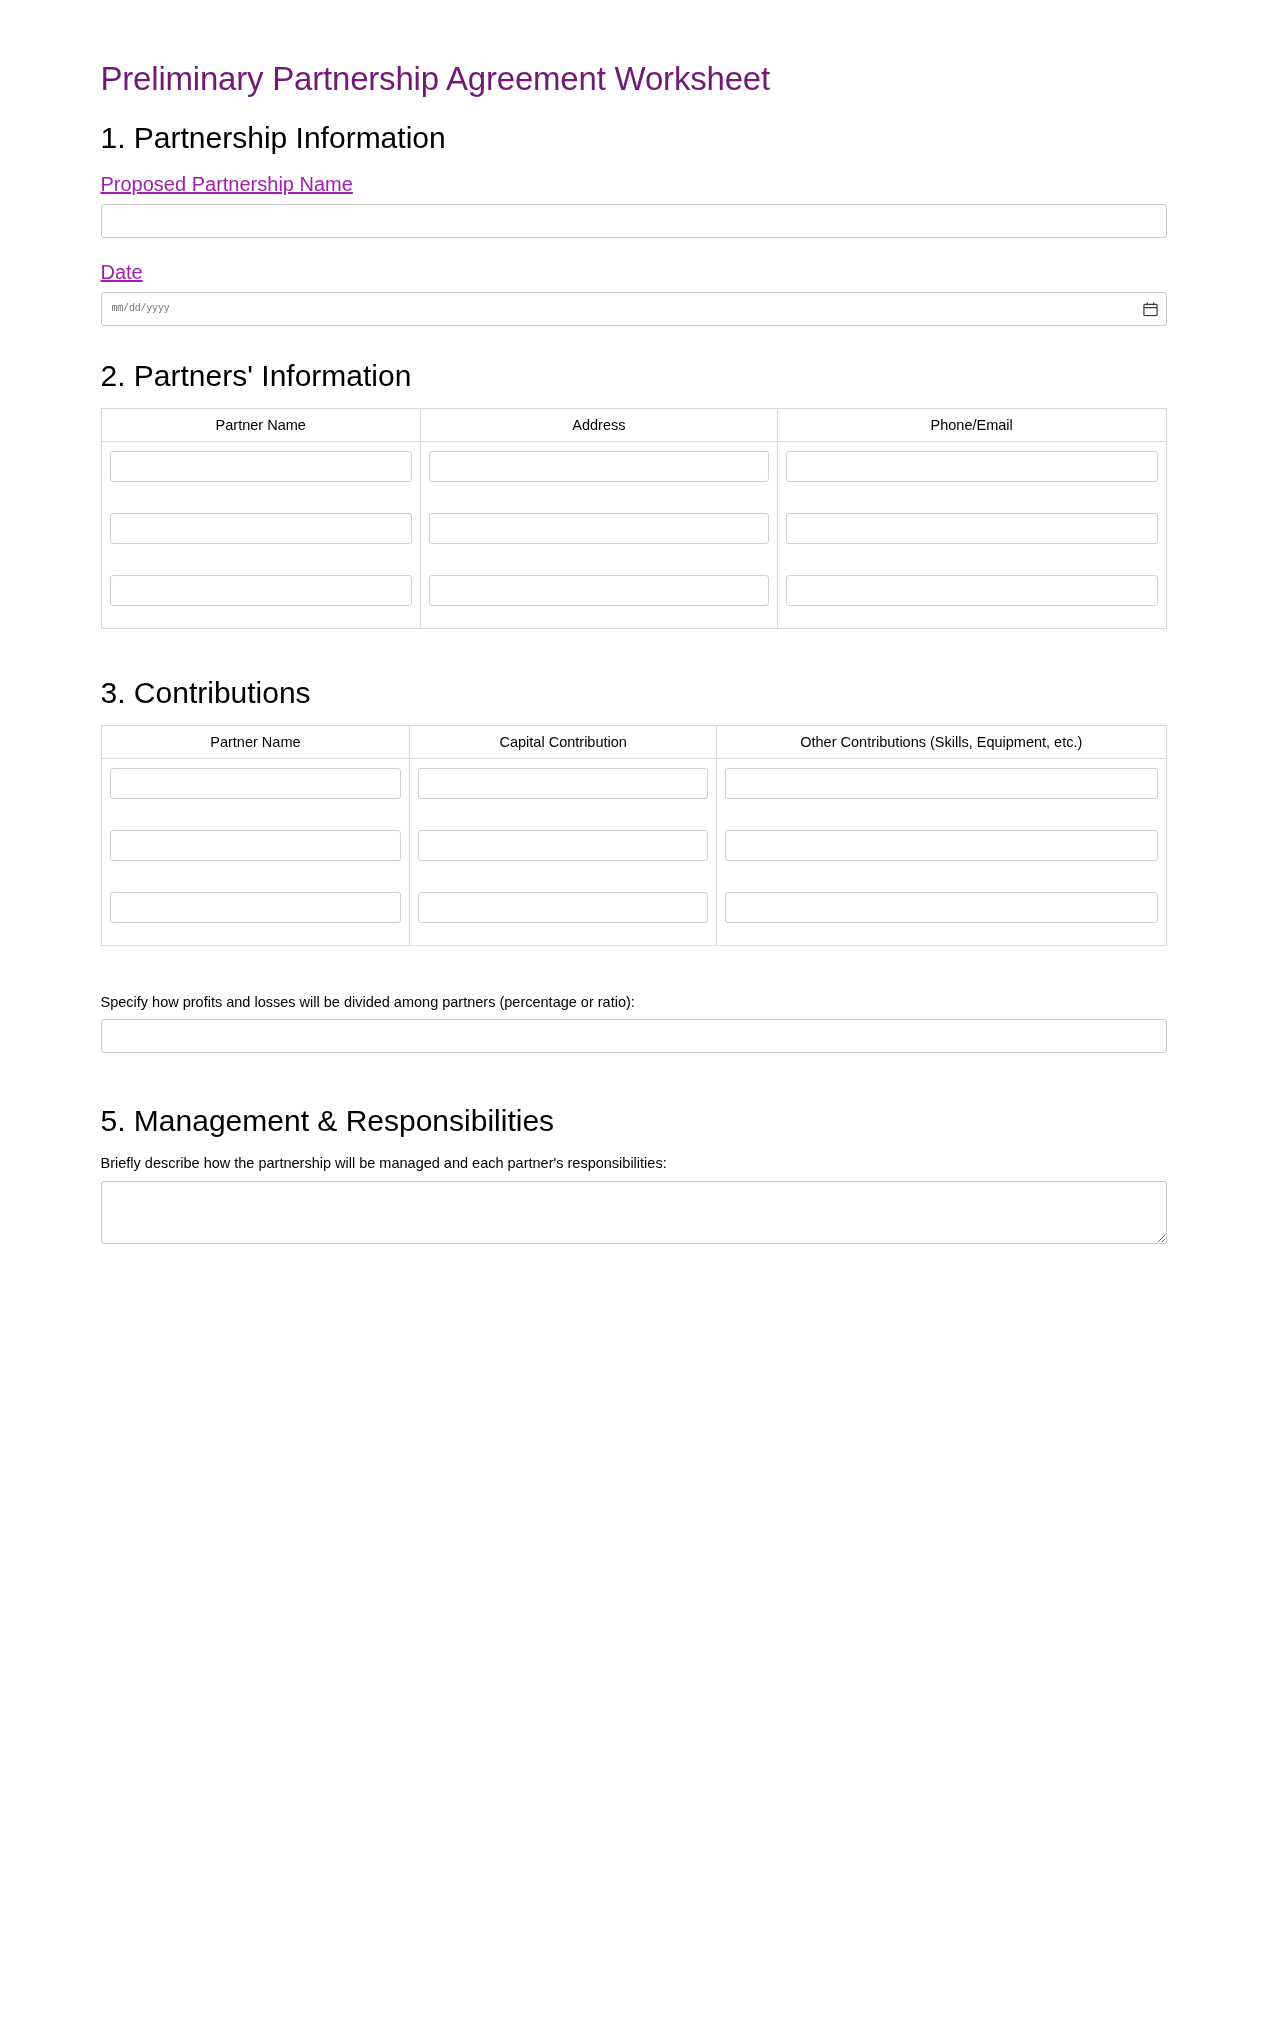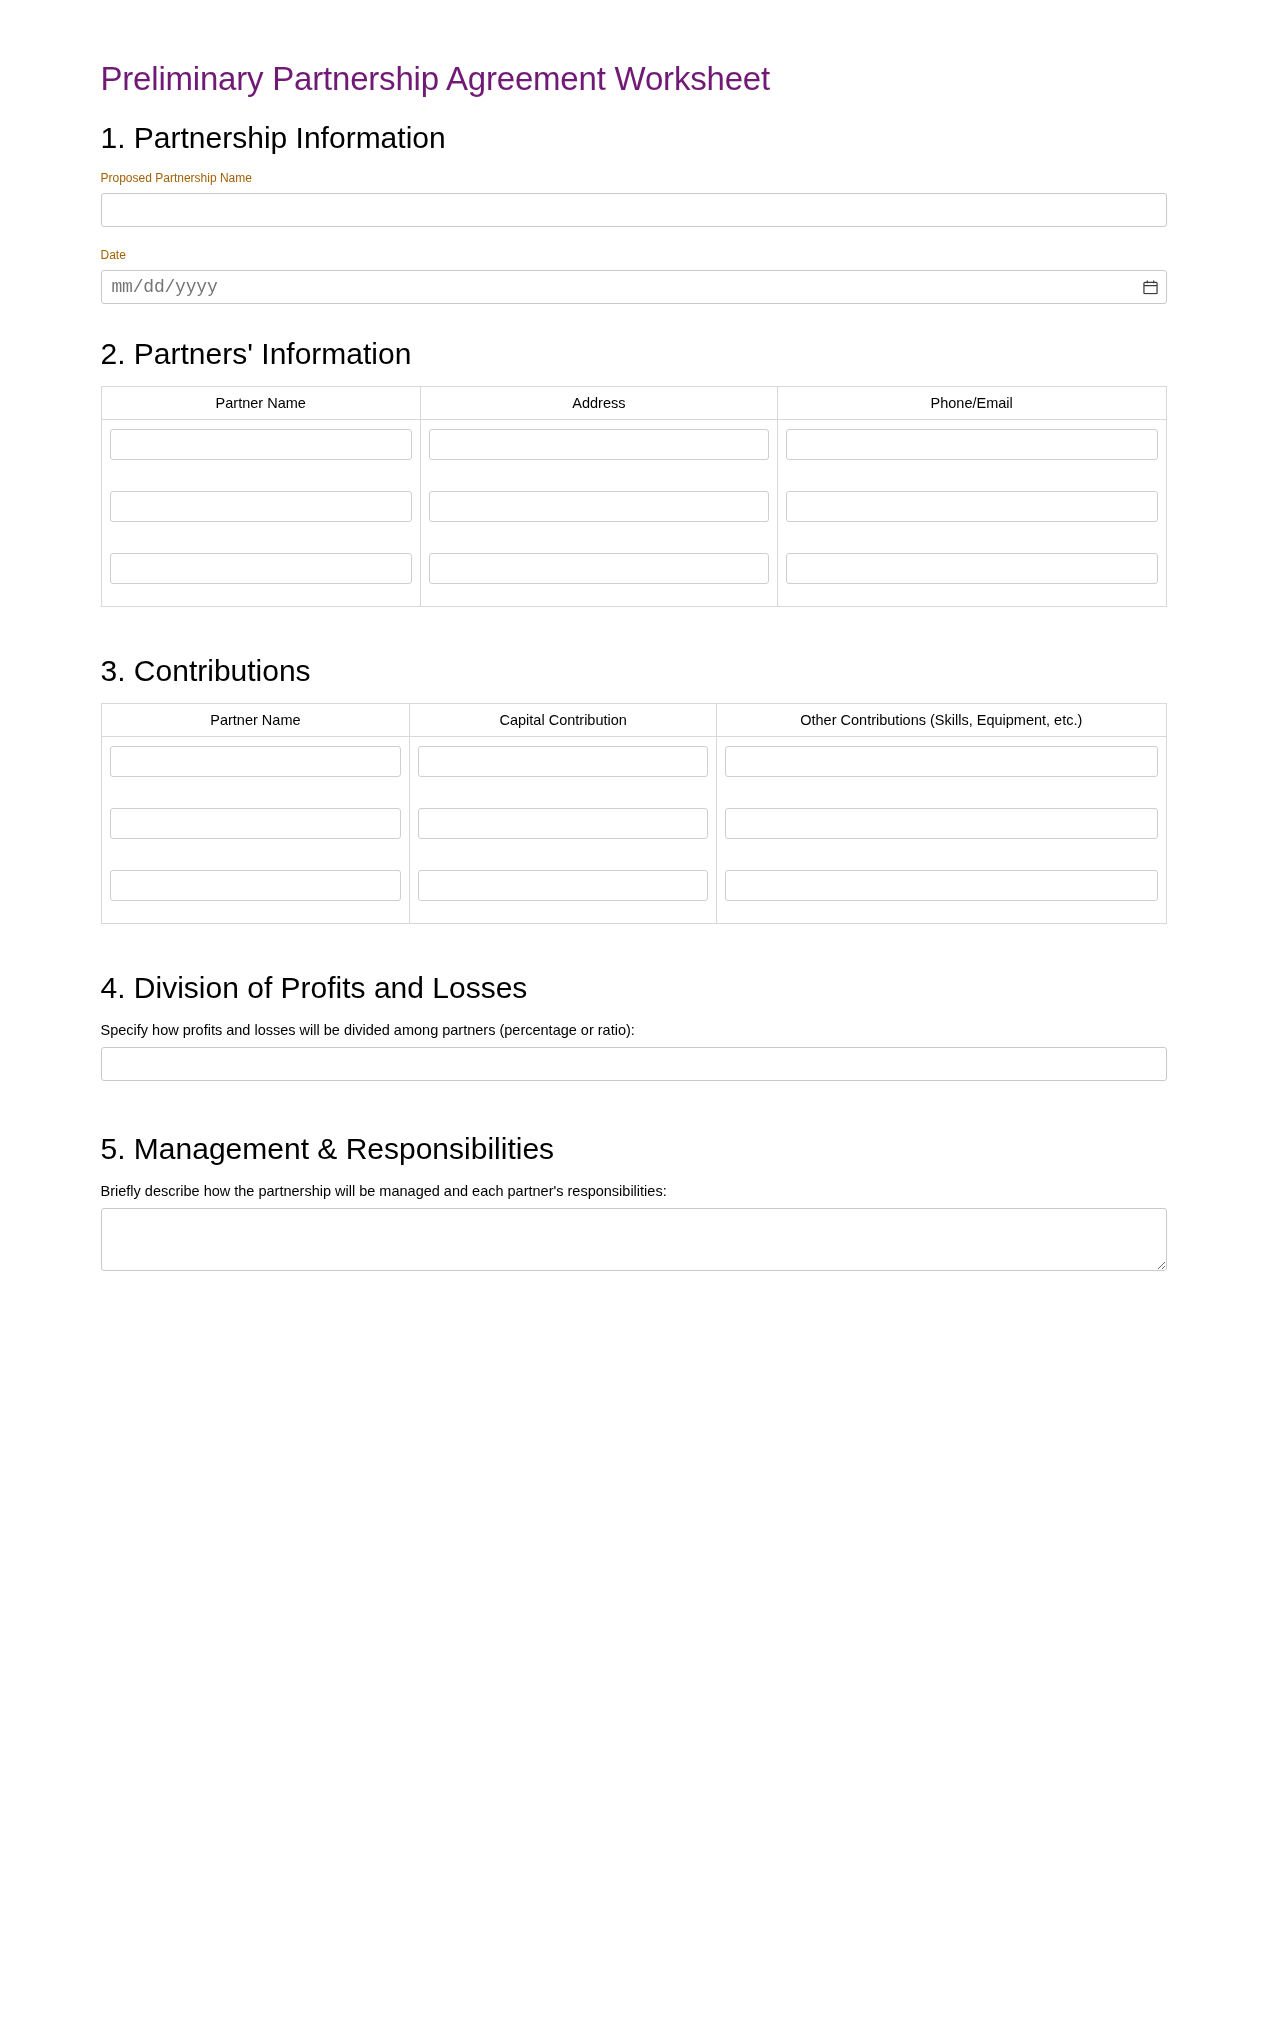--- a/index.html
+++ b/index.html
@@ -39,24 +39,25 @@
     color: #000;
   }
   .section { margin-bottom: 0; }
   .section.s2 { margin-top: 32px; }
   .section.s3 { margin-top: 46px; }
   .section.s4 { margin-top: 46px; }
   .section.s5 { margin-top: 50px; }
 
   label.field-label {
     display: block;
-    font-size: 12px;
+    font-size: 20px;
     line-height: 1.4;
     margin: 0 0 6px 0;
-    color: #a16207;
+    color: #a21caf;
+    text-decoration: underline;
   }
   .helper-text {
     display: block;
     font-size: 14.5px;
     line-height: 1.4;
     margin: 0 0 7px 0;
     color: #000;
   }
   input.text-input {
     display: block;
@@ -77,21 +78,21 @@
   .date-wrap {
     position: relative;
     width: 100%;
   }
   input.date-input {
     display: block;
     width: 100%;
     height: 34px;
     padding: 4px 30px 4px 10px;
     font-family: "Liberation Mono", monospace;
-    font-size: 18px;
+    font-size: 10px;
     letter-spacing: -0.2px;
     color: #3a3a3a;
     background: #ffffff;
     border: 1px solid #c9c9c9;
     border-radius: 3px;
     outline: none;
   }
   .date-wrap .cal-icon {
     position: absolute;
     right: 9px;
@@ -298,21 +299,20 @@
               </td>
             <td>
                 <input type="text" style="">
               </td>
           </tr>
         </tbody>
       </table>
     </div>
 
     <div class="section s4">
-      <h2 class="section-title">4. Division of Profits and Losses</h2>
       <span class="helper-text">Specify how profits and losses will be divided among partners (percentage or ratio):</span>
       <input class="text-input" type="text" placeholder="" style="">
     </div>
 
     <div class="section s5">
       <h2 class="section-title">5. Management &amp; Responsibilities</h2>
       <span class="helper-text">Briefly describe how the partnership will be managed and each partner's responsibilities:</span>
       <textarea class="area-input" placeholder="" style=""></textarea>
     </div>
 

